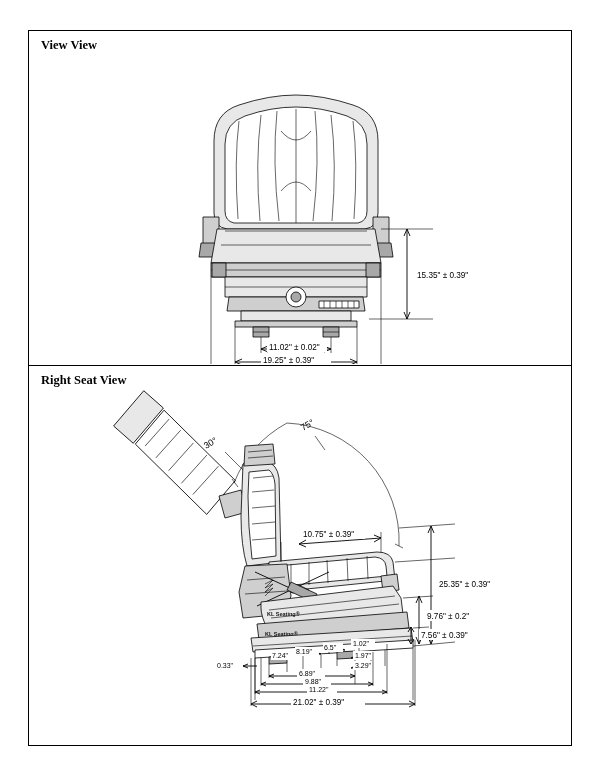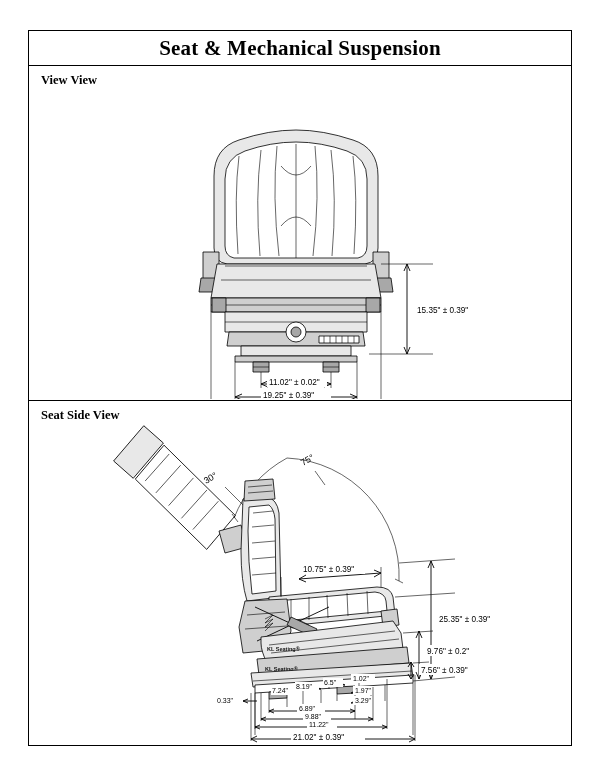--- a/index.html
+++ b/index.html
@@ -84,23 +84,20 @@
   .fill-lt { fill: #e8e8e8; stroke: #000; stroke-width: 0.8; }
   .fill-md { fill: #cfcfcf; stroke: #000; stroke-width: 0.8; }
   .fill-dk { fill: #a8a8a8; stroke: #000; stroke-width: 0.8; }
   .fill-w  { fill: #ffffff; stroke: #000; stroke-width: 0.8; }
 </style>
 </head>
 <body>
 
 <div class="sheet">
 
-  <div class="title-bar">
-    <div class="title">Seat &amp; Mechanical Suspension</div>
-  </div>
 
   <div class="panel panel-front">
     <div class="panel-label">View View</div>
 
     <div class="drawing">
       <svg width="541" height="333" viewBox="0 0 541 333">
 
         <path class="fill-lt" d="M185 182 L185 110 Q185 82 210 74 Q240 64 267 64 Q294 64 324 74 Q349 82 349 110 L349 182 Q349 196 336 198 L198 198 Q185 196 185 182 Z"></path>
 
         <path class="fill-w" d="M196 180 L196 113 Q196 92 216 85 Q242 76 267 76 Q292 76 318 85 Q338 92 338 113 L338 180 Q338 190 329 192 L205 192 Q196 190 196 180 Z"></path>
@@ -173,21 +170,21 @@
         <path class="ln med" d="M182 345 L352 345"></path>
         <path class="ln med" d="M182 345 L189 342 M182 345 L189 348 M352 345 L345 342 M352 345 L345 348"></path>
         <rect x="232" y="338" width="70" height="10" fill="#fff"></rect>
         <text class="dimtext" x="234" y="346">23.03" ± 0.39"</text>
 
       </svg>
     </div>
   </div>
 
   <div class="panel panel-side">
-    <div class="panel-label">Seat Side View</div>
+    <div class="panel-label">Right Seat View</div>
 
     <div class="drawing">
       <svg width="541" height="343" viewBox="0 0 541 343">
 
         <g transform="rotate(-42 193 140)">
           <path class="fill-w" d="M170 36 L214 30 L220 130 L176 136 Z"></path>
           <path class="ln thin" d="M176 44 L212 40 M176 60 L213 56 M177 78 L214 74 M178 96 L216 92 M179 112 L217 108"></path>
         </g>
 
         <g transform="rotate(-42 193 140)">

